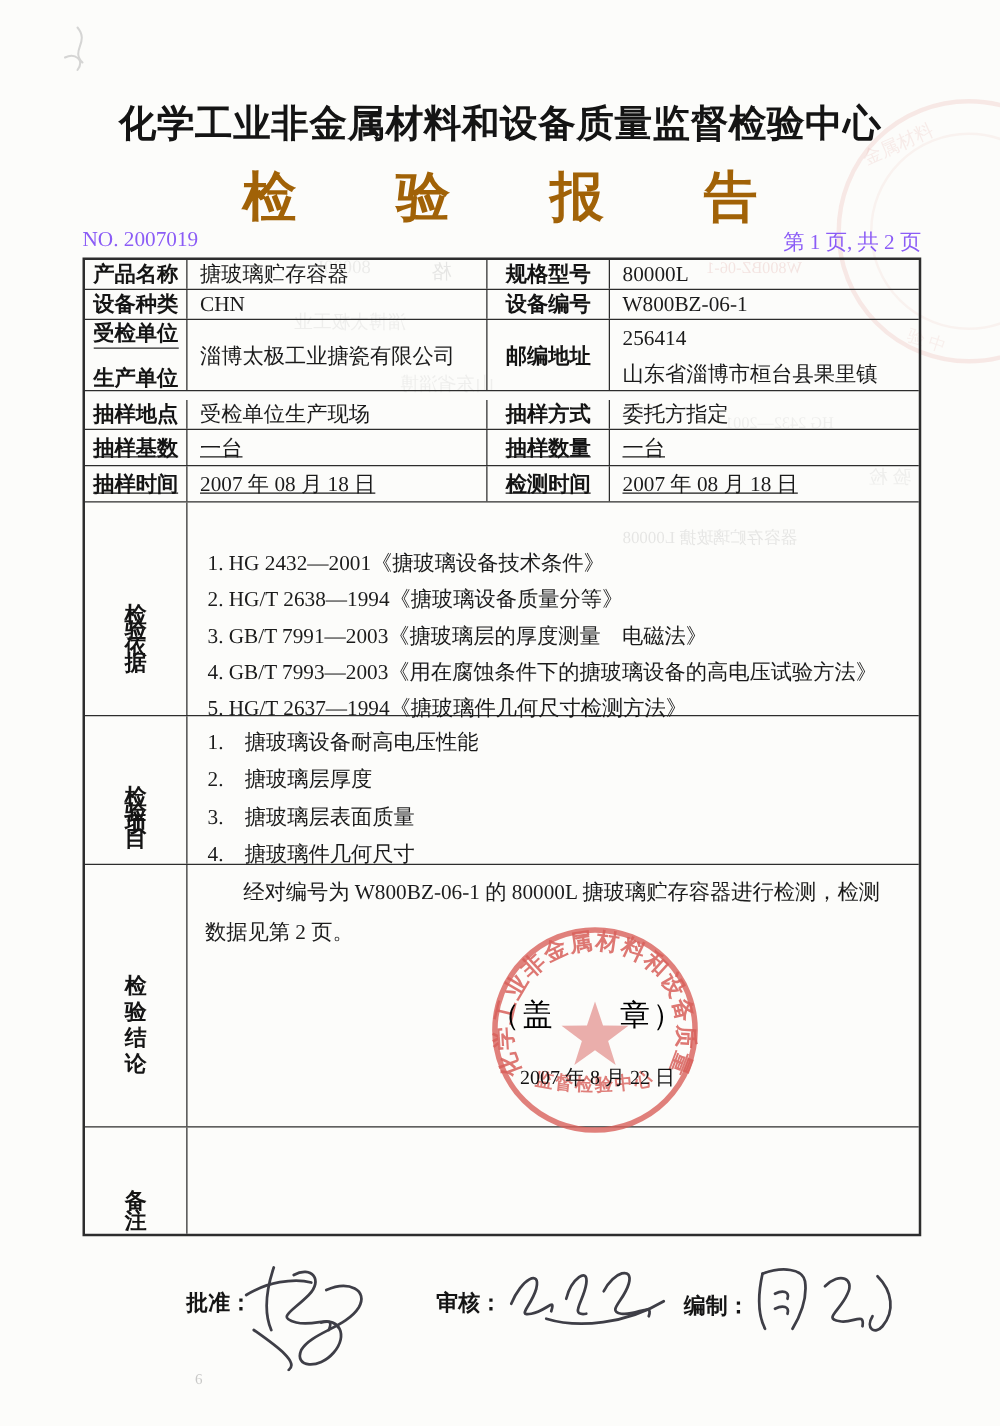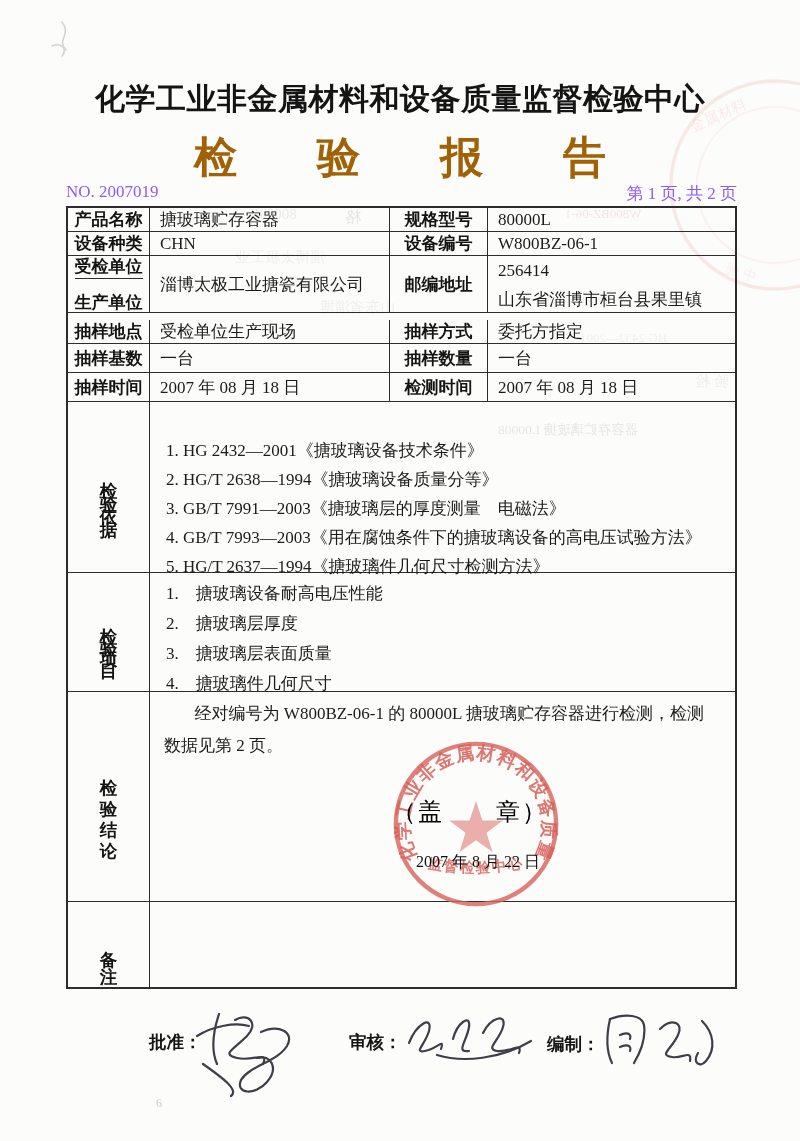--- a/index.html
+++ b/index.html
@@ -35,21 +35,21 @@
   .lc,.lc2{
     display:flex;align-items:center;justify-content:center;
     font-family:"Liberation Sans",sans-serif;font-weight:bold;font-size:17px;
     color:#141414;
   }
   .lc{width:82px;border-right:1.5px solid #2d2d2d;}
   .lc2{width:98px;border-right:1.5px solid #2d2d2d;}
   .vc{width:240px;border-right:1.5px solid #2d2d2d;display:flex;align-items:center;
       padding-left:10px;font-size:17px;}
   .vc2{flex:1;display:flex;align-items:center;padding-left:10px;font-size:17px;}
-  .h34{height:24px;} .h57{height:57px;} .h31{height:31px;align-items:flex-end;} .h29{height:29px;}
+  .h34{height:24px;} .h57{height:57px;} .h31{height:31px;align-items:flex-end;} .h29{height:29px;text-decoration:underline;}
   .h171{height:171px;} .h119{height:119px;} .h210{height:210px;} .h85{height:85px;}
   .stack{flex-direction:column;padding:0;align-items:center;gap:12px;}
   .stack > div{flex:1;display:flex;align-items:center;justify-content:center;}
   .stack > div:first-child{border-bottom:1.5px solid #2d2d2d;}
   .two-line{flex-direction:column;align-items:flex-start;justify-content:space-between;
             line-height:25px;padding-top:2px;}
   
   .vlabel-cell{width:82px;border-right:1.5px solid #2d2d2d;
     display:flex;align-items:center;justify-content:center;}
   .vlabel{

